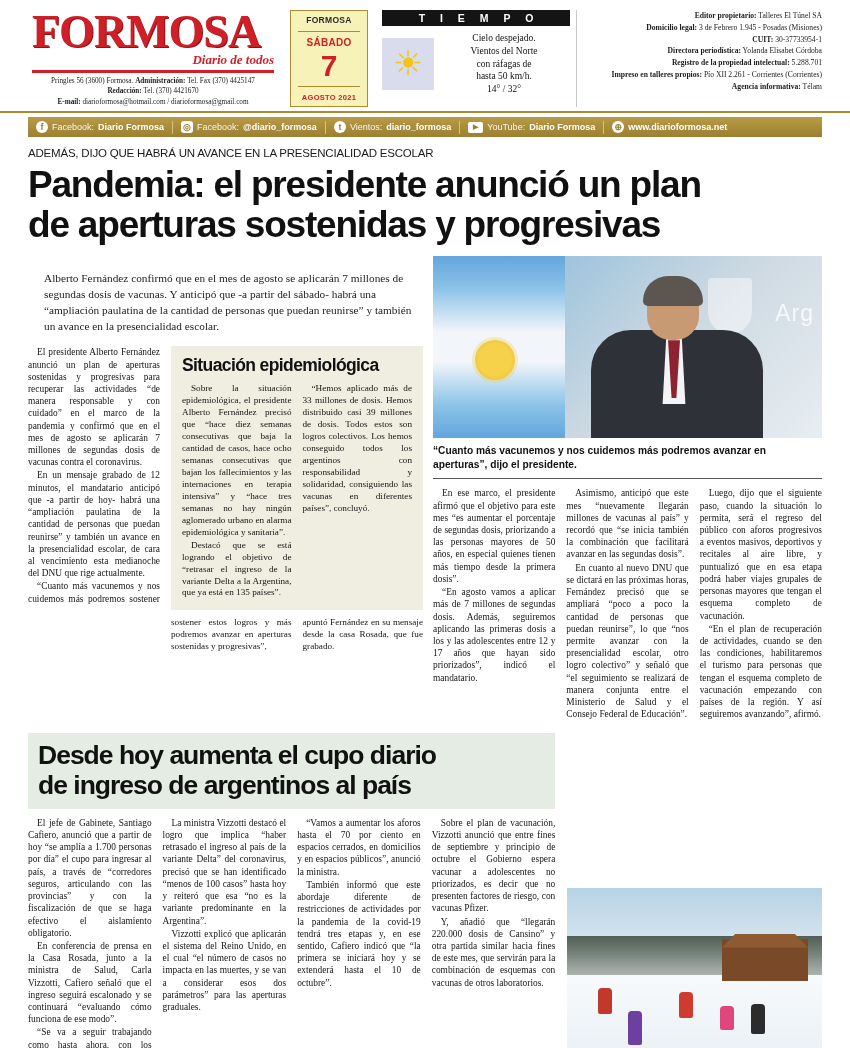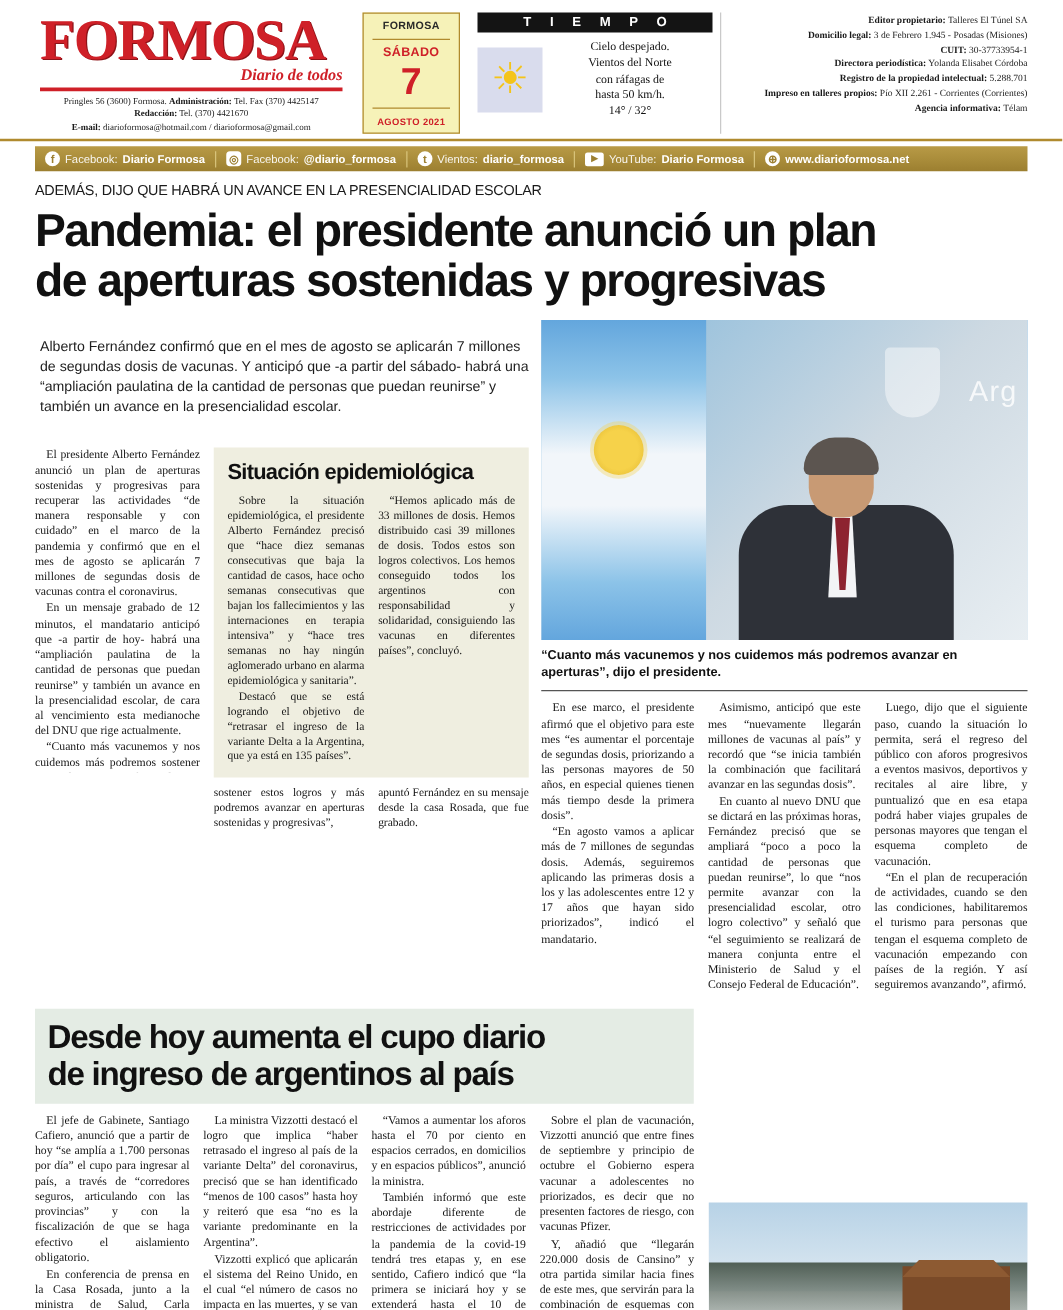--- a/index.html
+++ b/index.html
@@ -87,32 +87,32 @@
     font-family: "Liberation Sans", sans-serif;
     font-size: 11.5px; letter-spacing: -0.2px; color: #1a1a1a;
   }
   .headline {
     margin: 6px 28px 0 28px;
     font-family: "Liberation Sans", sans-serif;
     font-weight: bold; font-size: 37px; line-height: 1.07;
     letter-spacing: -1.2px; color: #111;
   }
   .lead {
-    margin: 14px 0 0 4px;
-    font-family: Liberation Sans, sans-serif;
+    margin: 14px 0 0 16px;
+    font-family: Liberation Serif, serif;
     font-size: 11.3px; line-height: 1.42; color: #1c1c1c;
   }
 
   
   .top-wrap { display: flex; margin: 12px 28px 0 28px; gap: 10px; }
   .top-left { width: 396px; }
   .top-right { width: 390px; }
 
   .photo-main {
-    width: 100%; height: 256px; position: relative; overflow: hidden;
+    width: 100%; height: 182px; position: relative; overflow: hidden;
     background: linear-gradient(180deg,#7fb4dd 0%, #a8cfe9 40%, #c9dcea 100%);
   }
   .flag {
     position: absolute; left: 0; top: 0; width: 132px; height: 100%;
     background: linear-gradient(180deg,#63a6dd 0%,#8cc3e8 18%,#f2f6fa 42%,#f2f6fa 58%,#8cc3e8 82%,#63a6dd 100%);
   }
   .flag-sun { position: absolute; left: 42px; top: 84px; width: 40px; height: 40px; border-radius: 50%;
     background: radial-gradient(circle,#f6d24a 55%, #e0b52d 100%); box-shadow: 0 0 0 3px rgba(246,210,74,.35);}
   .photo-bg {
     position: absolute; left: 132px; top: 0; right: 0; bottom: 0;
@@ -279,21 +279,21 @@
   <div class="kicker">ADEMÁS, DIJO QUE HABRÁ UN AVANCE EN LA PRESENCIALIDAD ESCOLAR</div>
   <div class="headline">
     <div>Pandemia: el presidente anunció un plan</div>
     <div>de aperturas sostenidas y progresivas</div>
   </div>
 
   <div class="top-wrap">
     <div class="top-left">
       <div class="lead">Alberto Fernández confirmó que en el mes de agosto se aplicarán 7 millones de segundas dosis de vacunas. Y anticipó que -a partir del sábado- habrá una “ampliación paulatina de la cantidad de personas que puedan reunirse” y también un avance en la presencialidad escolar.</div>
 
-      <div class="left-split" style="margin-top:24px;">
+      <div class="left-split" style="margin-top:12px;">
         <div class="left-narrow bodytext">
           <p>El presidente Alberto Fernández anunció un plan de aperturas sostenidas y progresivas para recuperar las actividades “de manera responsable y con cuidado” en el marco de la pandemia y confirmó que en el mes de agosto se aplicarán 7 millones de segundas dosis de vacunas contra el coronavirus.</p>
           <p>En un mensaje grabado de 12 minutos, el mandatario anticipó que -a partir de hoy- habrá una “ampliación paulatina de la cantidad de personas que puedan reunirse” y también un avance en la presencialidad escolar, de cara al vencimiento esta medianoche del DNU que rige actualmente.</p>
           <p class="clamp" style="max-height:26px">“Cuanto más vacunemos y nos cuidemos más podremos sostener estos logros y más podremos avanzar en aperturas sostenidas y progresivas”, apuntó Fernández en su mensaje desde la casa Rosada, que fue grabado.</p>
         </div>
         <div class="left-wide">
           <div class="epi-box">
             <div class="epi-title">Situación epidemiológica</div>
             <div class="epi-cols">
               <div class="col bodytext">

